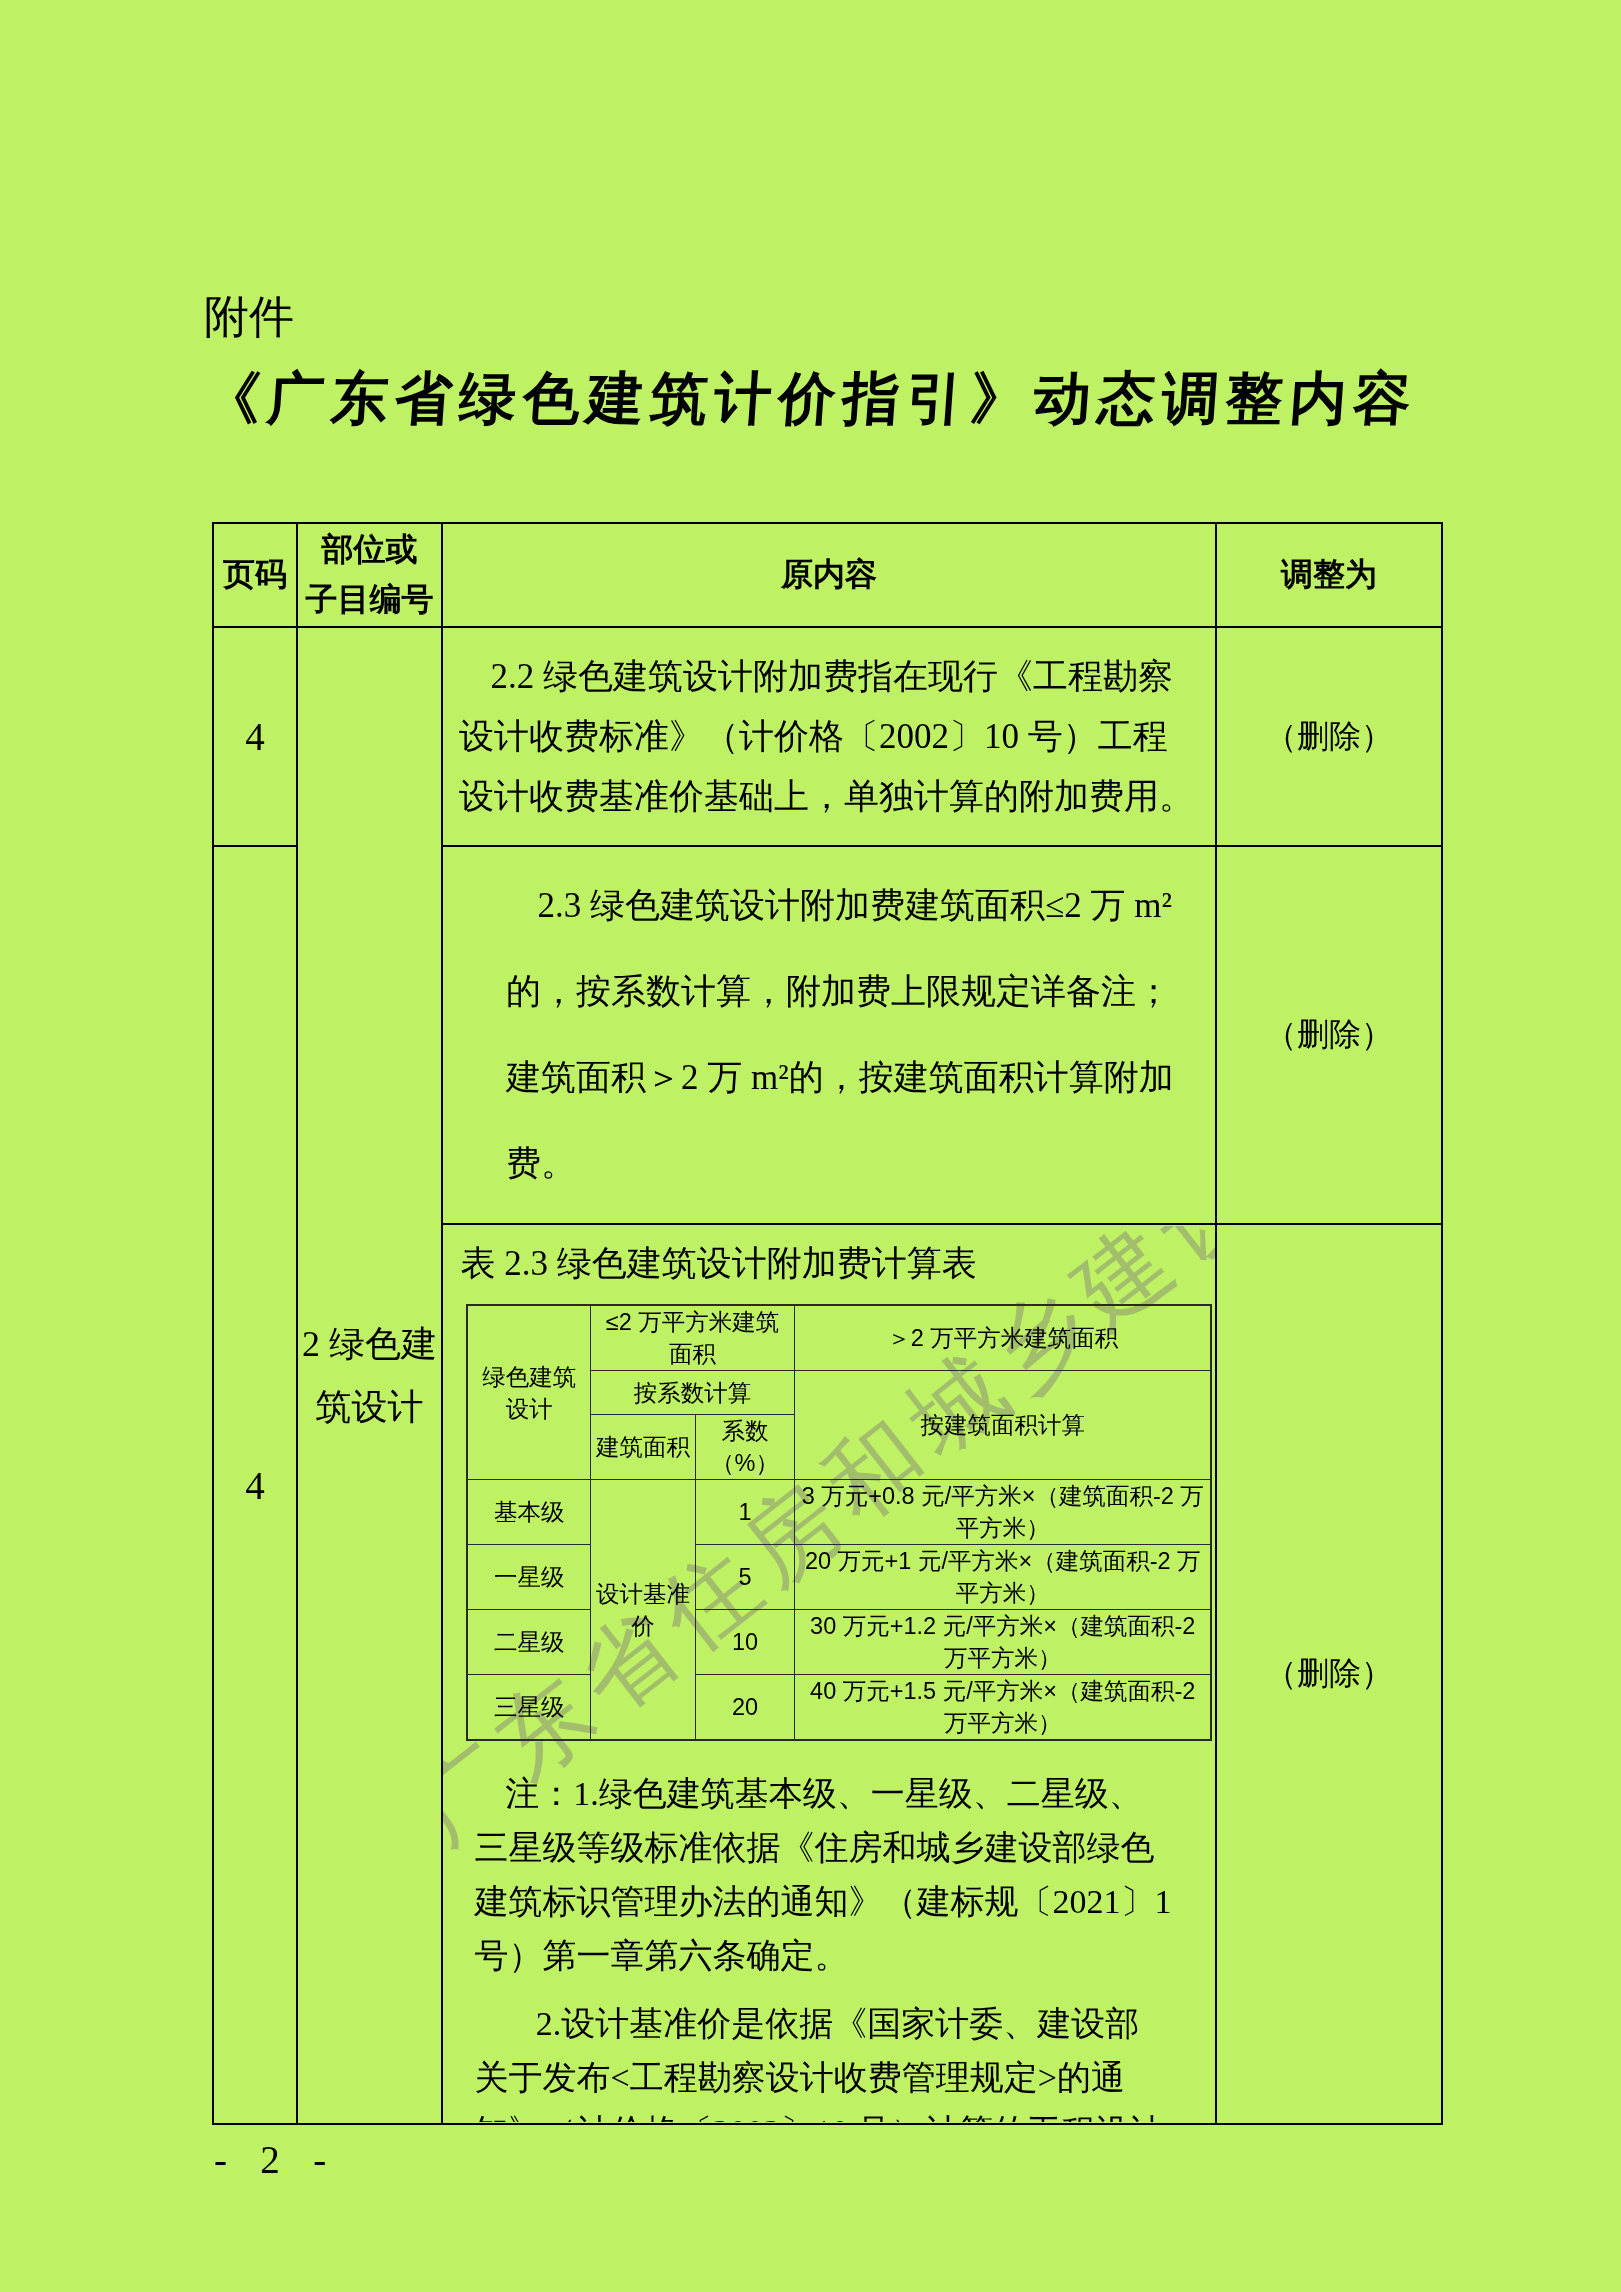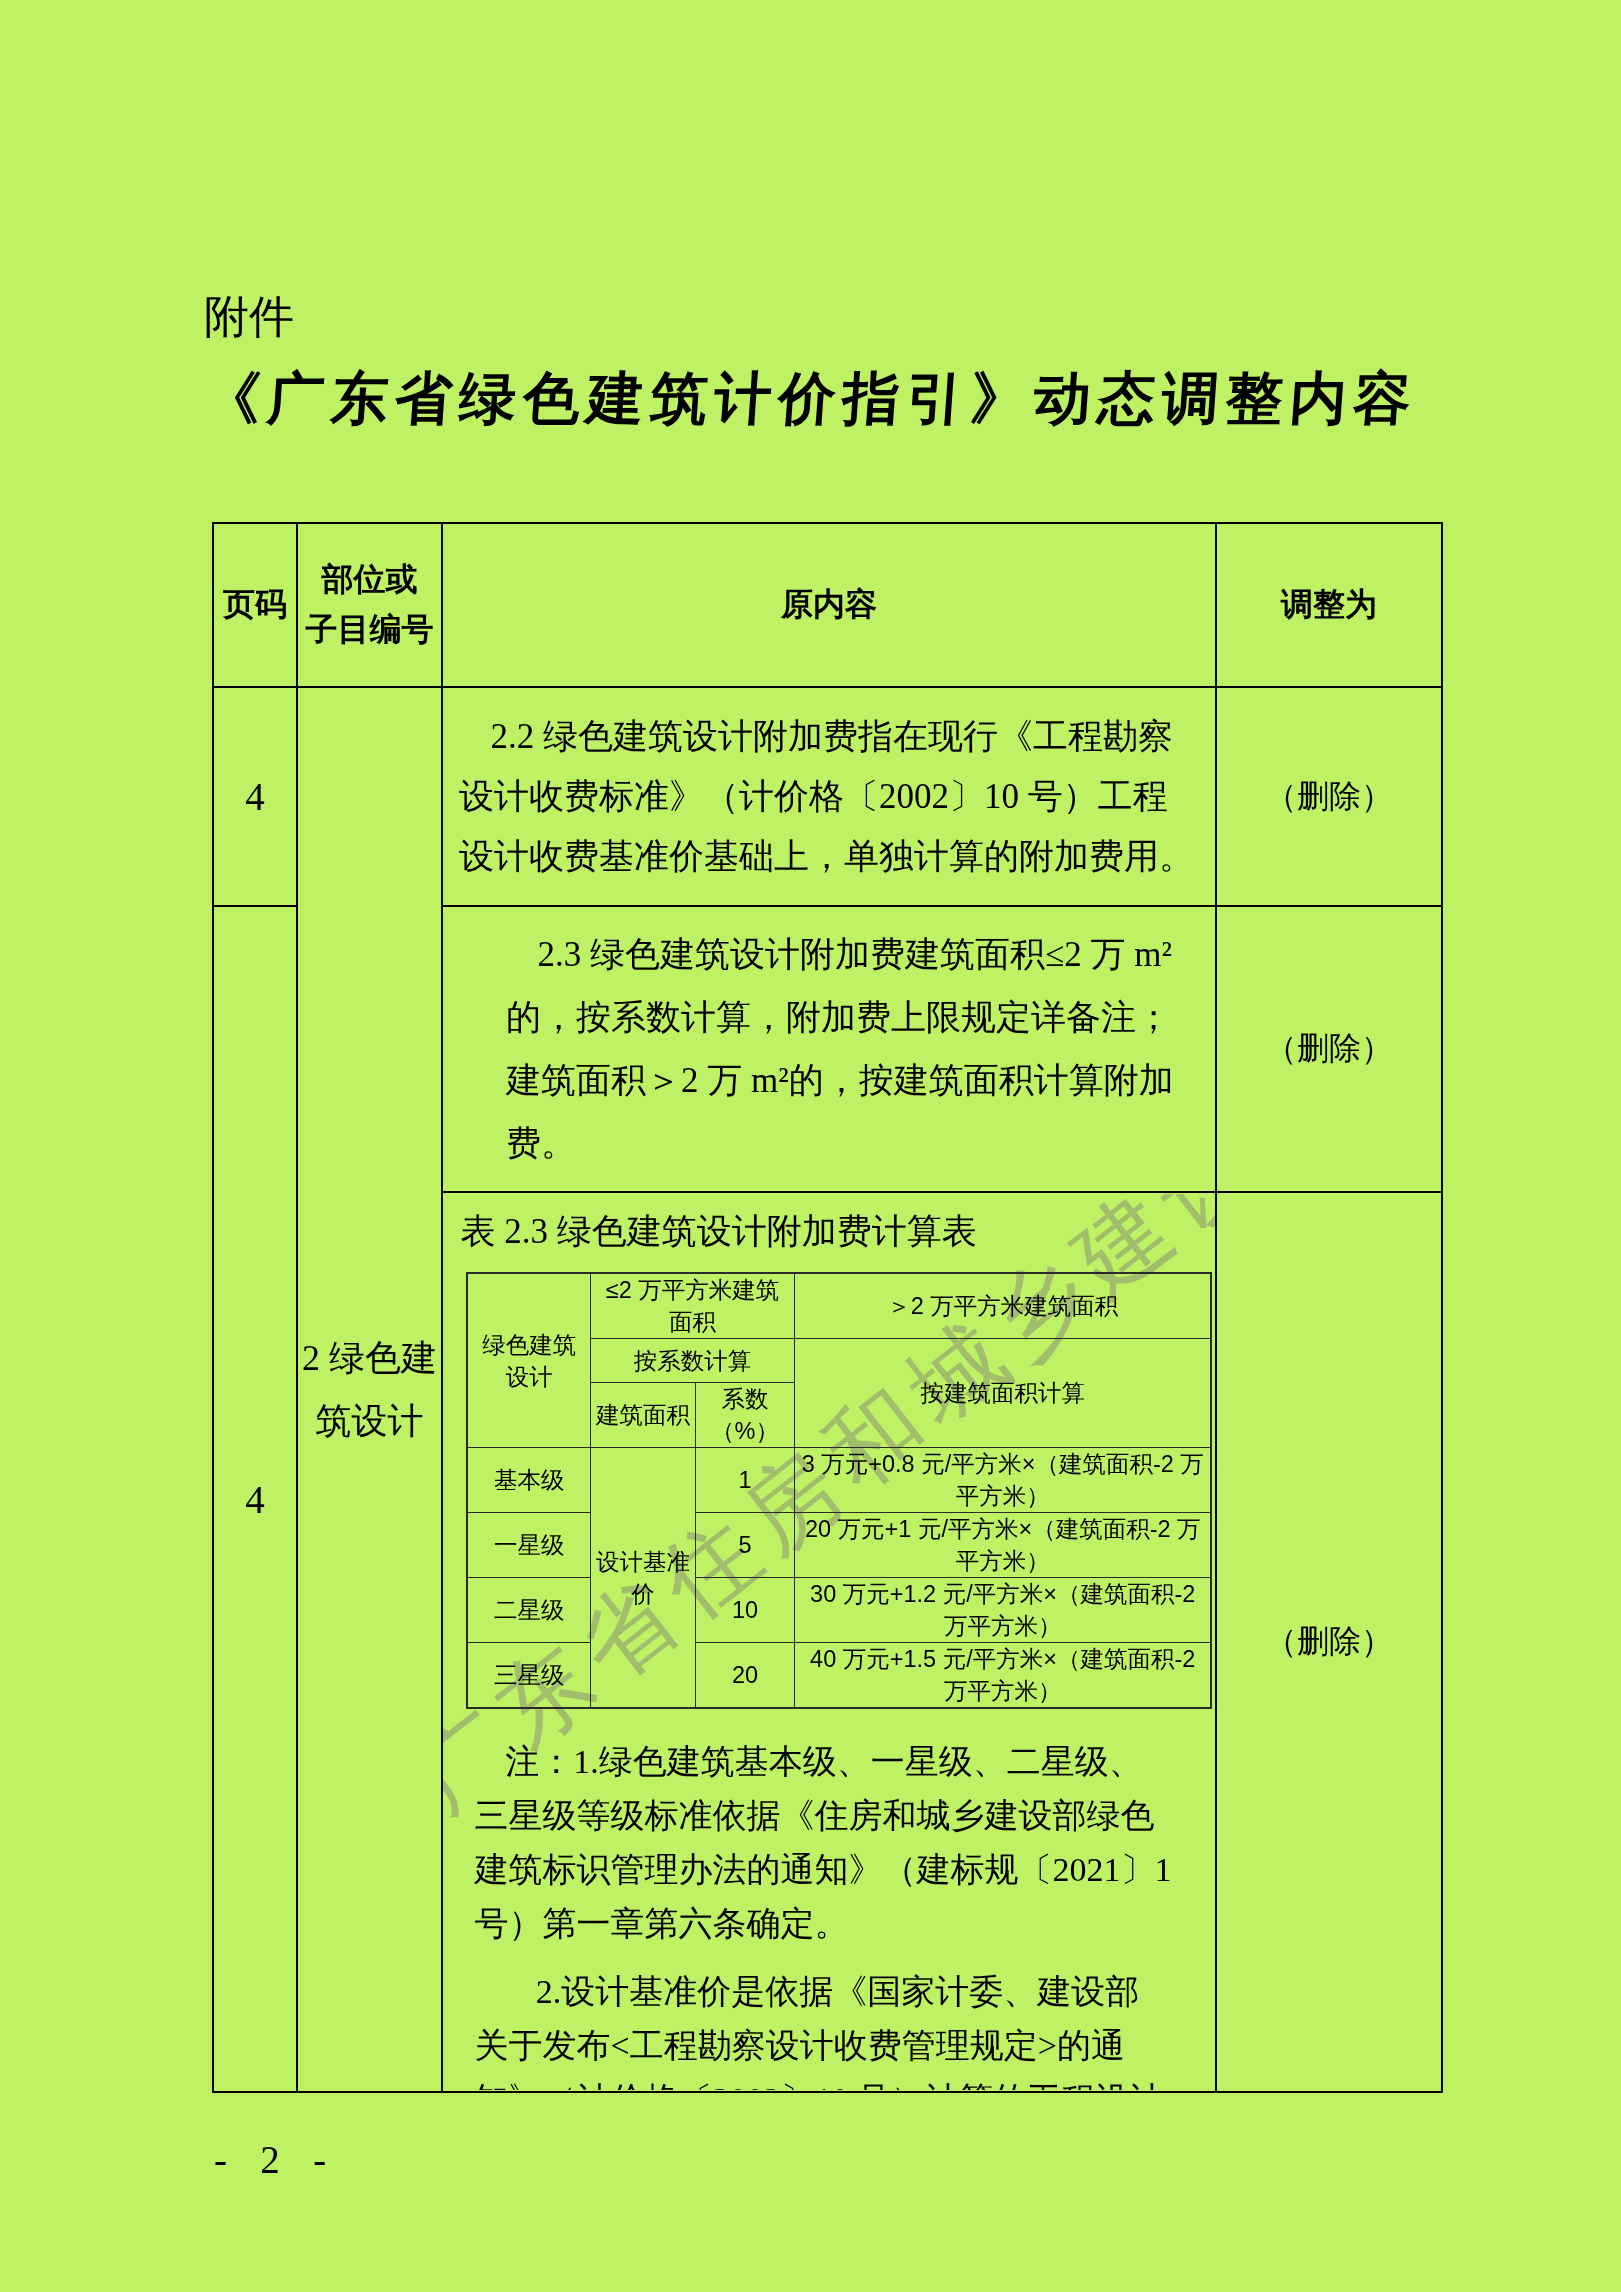--- a/index.html
+++ b/index.html
@@ -44,21 +44,21 @@
   }
   td.page-num { text-align:center; font-size:39px; }
   td.section-cell {
     text-align:center; font-size:36px; line-height:1.75;
     padding:0 15.7px; vertical-align:middle;border-radius:21px;
   }
   td.content-cell { padding:0 21.6px; vertical-align:middle; }
   td.content-cell p.para {
     margin:16px; font-size:35px; line-height:60px; text-indent:0.9em;
   }
-  td.content-cell.tight p.para { line-height:63px;padding-left:47px; }
+  td.content-cell.tight p.para { line-height:86px;padding-left:47px; }
   td.adjust-cell { text-align:center; font-size:32px; }
   td.row3-cell { vertical-align:top; padding:0; }
   .row3-wrap {
     position:relative; height:896px; overflow:hidden;
     padding:0 23.5px 0 13.7px;
   }
   .inner-caption { font-size:35px; margin:13.7px 0 17.6px 3.9px; }
   table.inner-table {
     border-collapse:collapse; table-layout:fixed;
     width:743px; margin-left:9.8px;
@@ -103,21 +103,21 @@
   <div class="doc-title">《广东省绿色建筑计价指引》动态调整内容</div>
 
   <table class="main-table">
     <colgroup>
       <col style="width:84px">
       <col style="width:145px">
       <col style="width:774px">
       <col style="width:226px">
     </colgroup>
     <tbody>
-        <tr style="height:164px">
+        <tr style="height:104px">
       <th class="hdr">页码</th>
       <th class="hdr">
         <span>部位或</span><br>
         <span>子目编号</span>
       </th>
       <th class="hdr">原内容</th>
       <th class="hdr">调整为</th>
     </tr>
 
     <tr style="height:219px">

